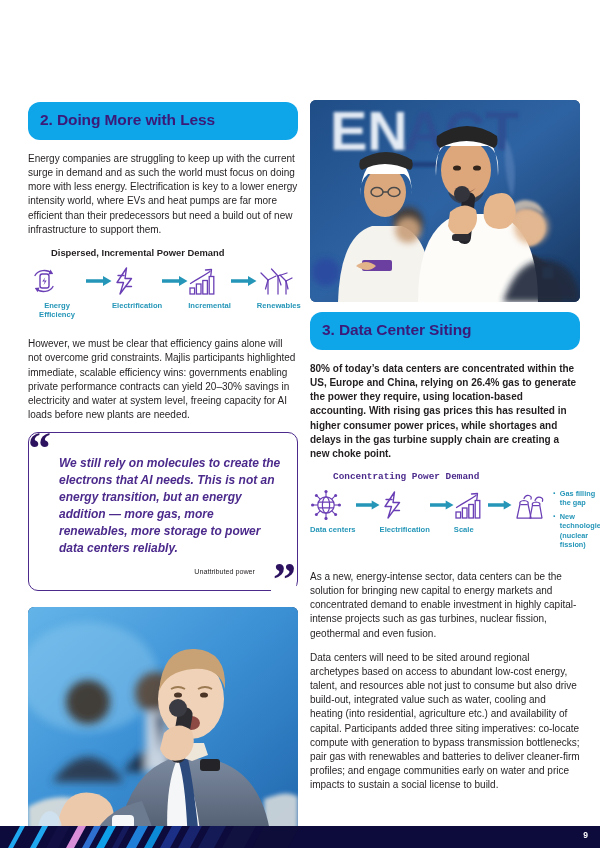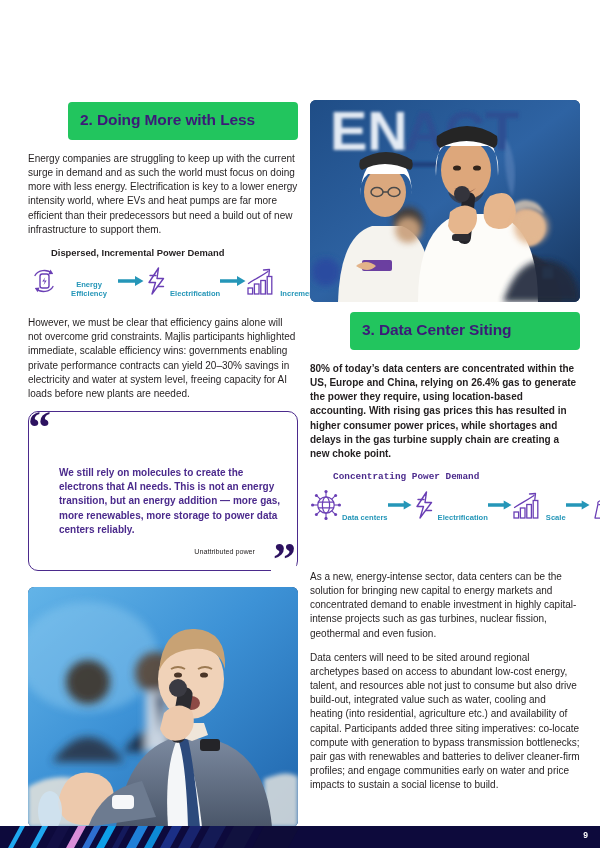--- a/index.html
+++ b/index.html
@@ -23,25 +23,24 @@
   .col {
     position: absolute;
     top: 0;
     width: 270px;
   }
   .col-left  { left: 28px; }
   .col-right { left: 310px; }
 
   
   .section-head {
-    background: #22c55e;
-    border-radius: 4px;
+    background: #0ea5e9;
+    border-radius: 12px;
     padding: 9px 12px 11px 12px;
     box-sizing: border-box;
-    margin-left: 40px;
   }
   .section-head .num-title {
     font-size: 15.5px;
     font-weight: bold;
     color: #3c1a78;
     line-height: 1.15;
     letter-spacing: -0.1px;
   }
   .section-head .sub {
     font-size: 9.6px;
@@ -70,22 +69,22 @@
   .caption-head.purple { color: #4b2a8c; font-family: Liberation Mono, monospace; }
 
   
   .flow {
     display: flex;
     align-items: flex-start;
     width: 100%;
   }
   .flow-item {
     display: flex;
-    flex-direction: row;
-    align-items: flex-end;
+    flex-direction: column;
+    align-items: flex-start;
     flex: 0 0 auto;
   }
   .flow-icon {
     height: 34px;
     display: flex;
     align-items: center;
     justify-content: center;
   }
   .flow-label {
     font-size: 7.6px;
@@ -131,25 +130,25 @@
     margin-top: 6px;
   }
   .quote-card {
     border: 1.2px solid #4b2a8c;
     border-radius: 10px;
     padding: 22px 16px 14px 30px;
     box-sizing: border-box;
     position: relative;
   }
   .quote-text {
-    font-size: 10px;
+    font-size: 12px;
+    font-style: italic;
     font-weight: bold;
     color: #4b2a8c;
     line-height: 1.42;
-    margin-top: 32px;
   }
   .quote-attr {
     font-size: 7.2px;
     color: #231f20;
     text-align: right;
     margin-top: 10px;
     padding-right: 26px;
   }
   .qmark {
     position: absolute;

